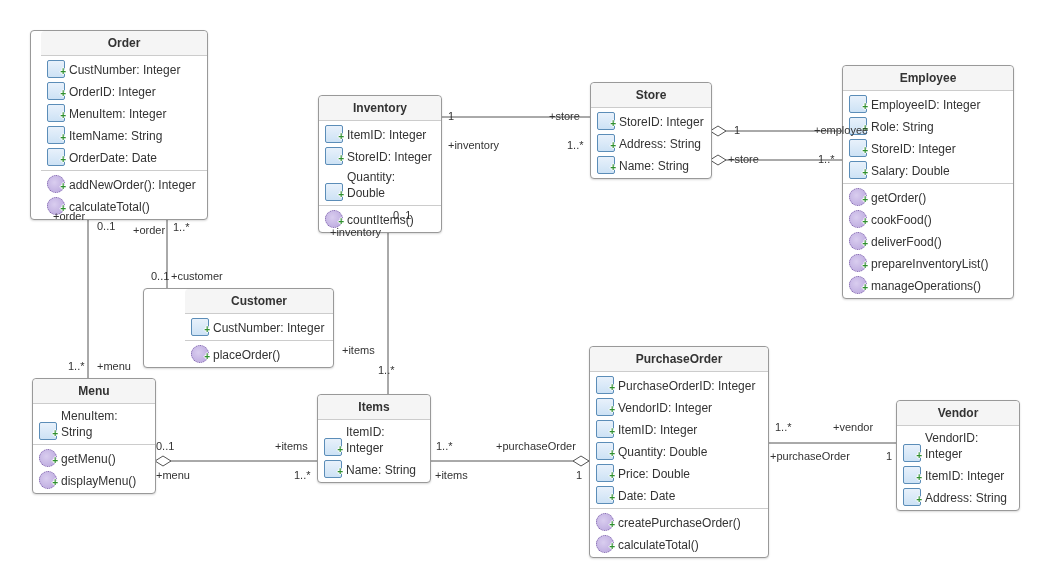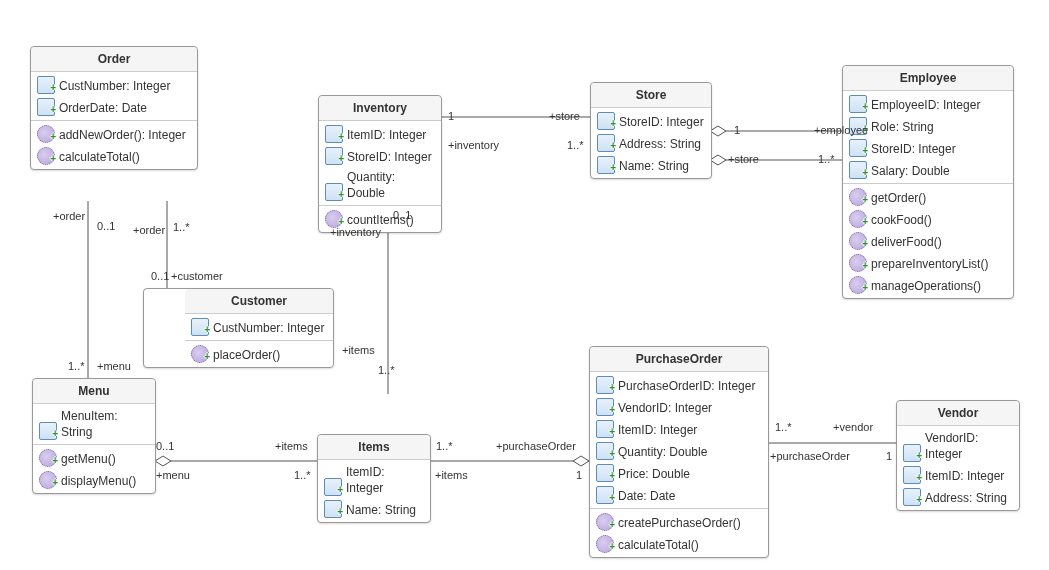--- a/index.html
+++ b/index.html
@@ -104,26 +104,38 @@
 
   <line x1="155" y1="461" x2="317" y2="461" stroke="#555"></line>
   <use href="#diamond" transform="translate(155,461)"></use>
 
   <line x1="430" y1="461" x2="589" y2="461" stroke="#555"></line>
   <use href="#diamond" transform="translate(589,461) rotate(180)"></use>
 
   <line x1="767" y1="443" x2="896" y2="443" stroke="#555"></line>
 </svg>
 
-<div class="class-box" style="left:30px; top:46px; width:166px;">
+<div class="class-box" style="left:30px; top:30px; width:166px;padding-left:10px;">
   <div class="class-title">Order</div>
   <div class="section first">
     <div class="row">
         <span class="ic ic-attr"></span>
         <span>CustNumber: Integer</span>
+      </div>
+    <div class="row">
+        <span class="ic ic-attr"></span>
+        <span>OrderID: Integer</span>
+      </div>
+    <div class="row">
+        <span class="ic ic-attr"></span>
+        <span>MenuItem: Integer</span>
+      </div>
+    <div class="row">
+        <span class="ic ic-attr"></span>
+        <span>ItemName: String</span>
       </div>
     <div class="row">
         <span class="ic ic-attr"></span>
         <span>OrderDate: Date</span>
       </div>
   </div>
   <div class="section">
     <div class="row">
         <span class="ic ic-op"></span>
         <span>addNewOrder(): Integer</span>
@@ -250,21 +262,21 @@
         <span class="ic ic-op"></span>
         <span>prepareInventoryList()</span>
       </div>
     <div class="row">
         <span class="ic ic-op"></span>
         <span>manageOperations()</span>
       </div>
   </div>
 </div>
 
-<div class="class-box" style="left:317px; top:394px; width:112px;margin-top:40px;">
+<div class="class-box" style="left:317px; top:394px; width:112px;">
   <div class="class-title">Items</div>
   <div class="section first">
     <div class="row">
         <span class="ic ic-attr"></span>
         <span>ItemID: Integer</span>
       </div>
     <div class="row">
         <span class="ic ic-attr"></span>
         <span>Name: String</span>
       </div>

